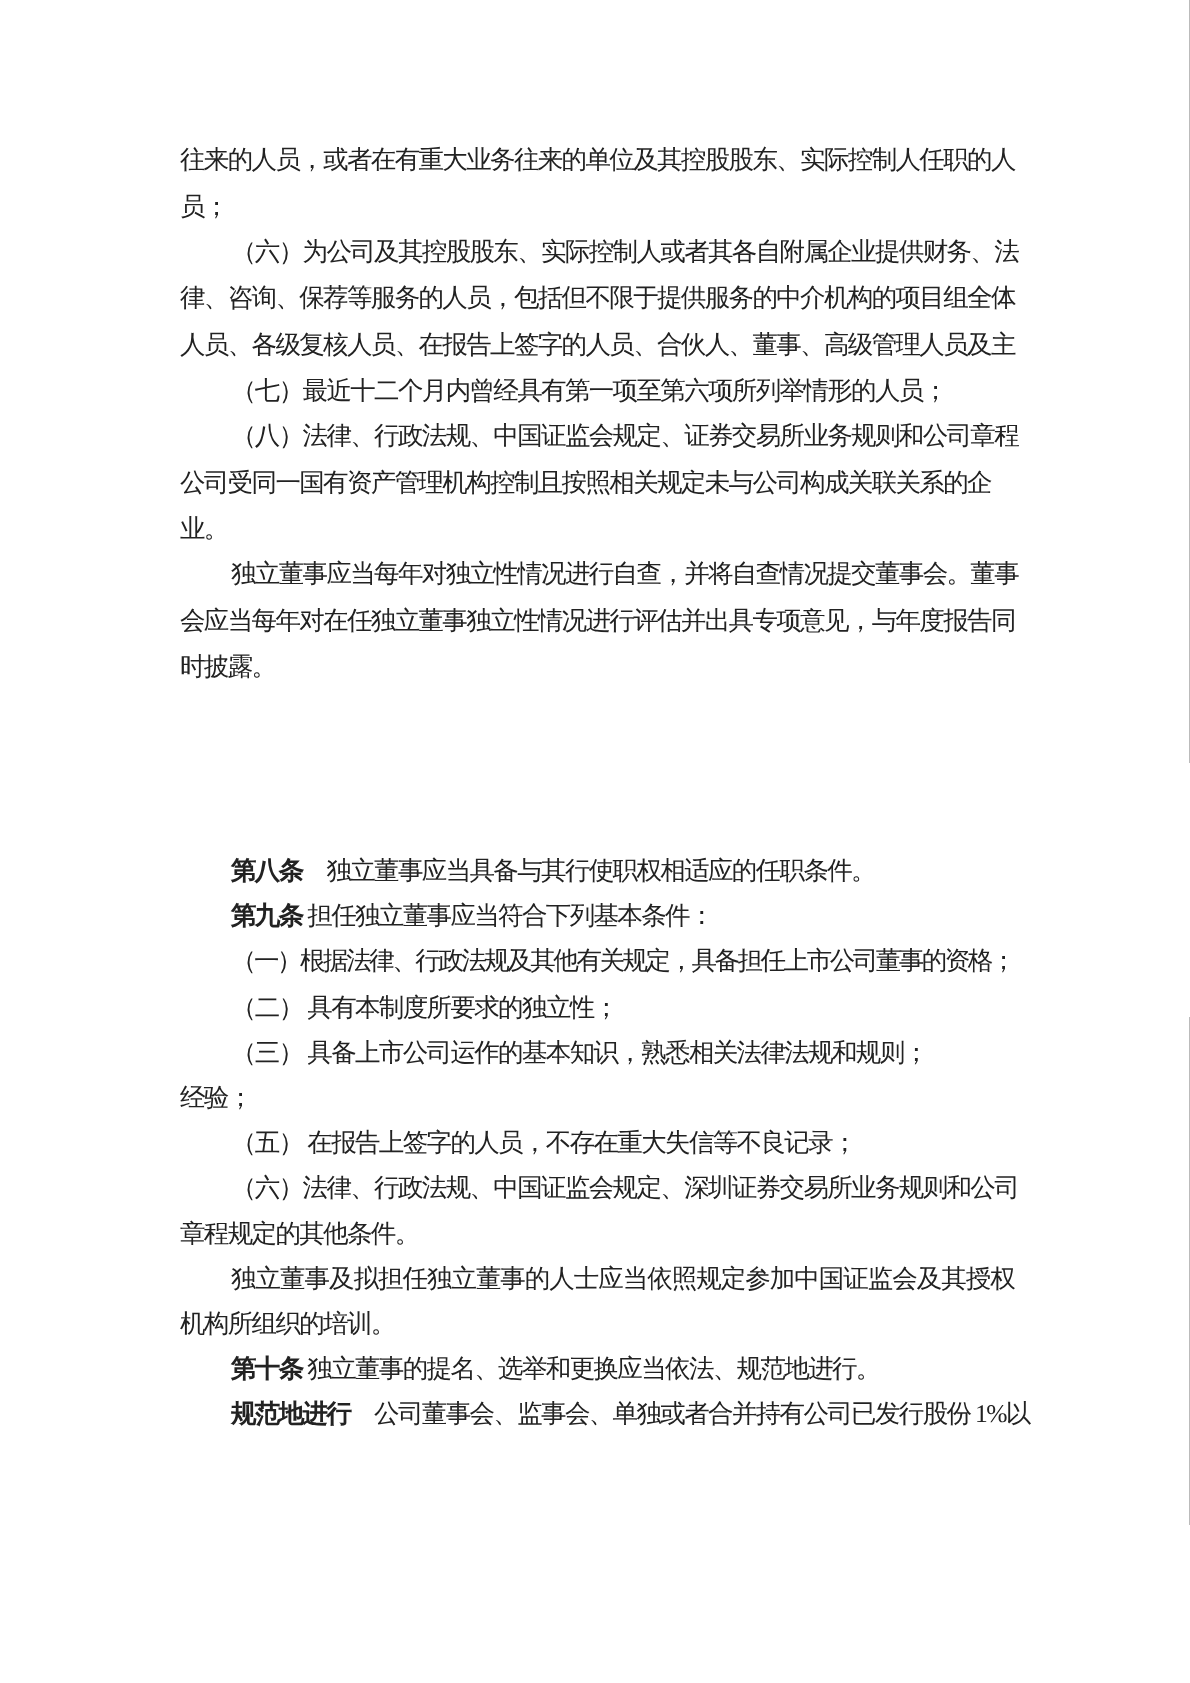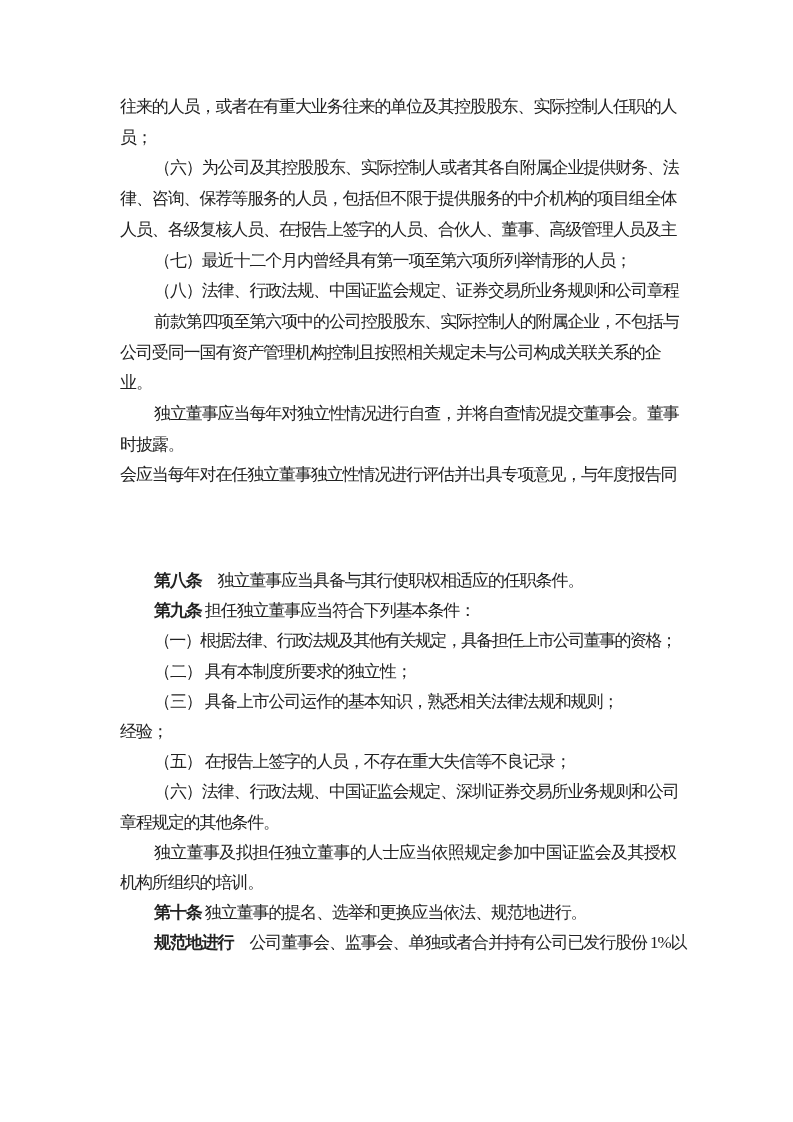--- a/index.html
+++ b/index.html
@@ -40,26 +40,25 @@
 
 <div class="page">
   <div class="text-column block-a">
       <div class="line">往来的人员，或者在有重大业务往来的单位及其控股股东、实际控制人任职的人</div>
       <div class="line">员；</div>
       <div class="line indent">（六）为公司及其控股股东、实际控制人或者其各自附属企业提供财务、法</div>
       <div class="line">律、咨询、保荐等服务的人员，包括但不限于提供服务的中介机构的项目组全体</div>
       <div class="line">人员、各级复核人员、在报告上签字的人员、合伙人、董事、高级管理人员及主</div>
       <div class="line indent">（七）最近十二个月内曾经具有第一项至第六项所列举情形的人员；</div>
       <div class="line indent">（八）法律、行政法规、中国证监会规定、证券交易所业务规则和公司章程</div>
-      <div class="line indent">前款第四项至第六项中的公司控股股东、实际控制人的附属企业，不包括与</div>
       <div class="line">公司受同一国有资产管理机构控制且按照相关规定未与公司构成关联关系的企</div>
       <div class="line">业。</div>
       <div class="line indent">独立董事应当每年对独立性情况进行自查，并将自查情况提交董事会。董事</div>
+      <div class="line">会应当每年对在任独立董事独立性情况进行评估并出具专项意见，与年度报告同</div>
       <div class="line">时披露。</div>
-      <div class="line">会应当每年对在任独立董事独立性情况进行评估并出具专项意见，与年度报告同</div>
     </div>
   <div class="text-column block-b">
       <div class="line indent"><span class="lead">第八条</span>　独立董事应当具备与其行使职权相适应的任职条件。</div>
       <div class="line indent"><span class="lead">第九条</span> 担任独立董事应当符合下列基本条件：</div>
       <div class="line indent tight">（一）根据法律、行政法规及其他有关规定，具备担任上市公司董事的资格；</div>
       <div class="line indent">（二） 具有本制度所要求的独立性；</div>
       <div class="line indent">（三） 具备上市公司运作的基本知识，熟悉相关法律法规和规则；</div>
       <div class="line">经验；</div>
       <div class="line indent">（五） 在报告上签字的人员，不存在重大失信等不良记录；</div>
       <div class="line indent">（六）法律、行政法规、中国证监会规定、深圳证券交易所业务规则和公司</div>

